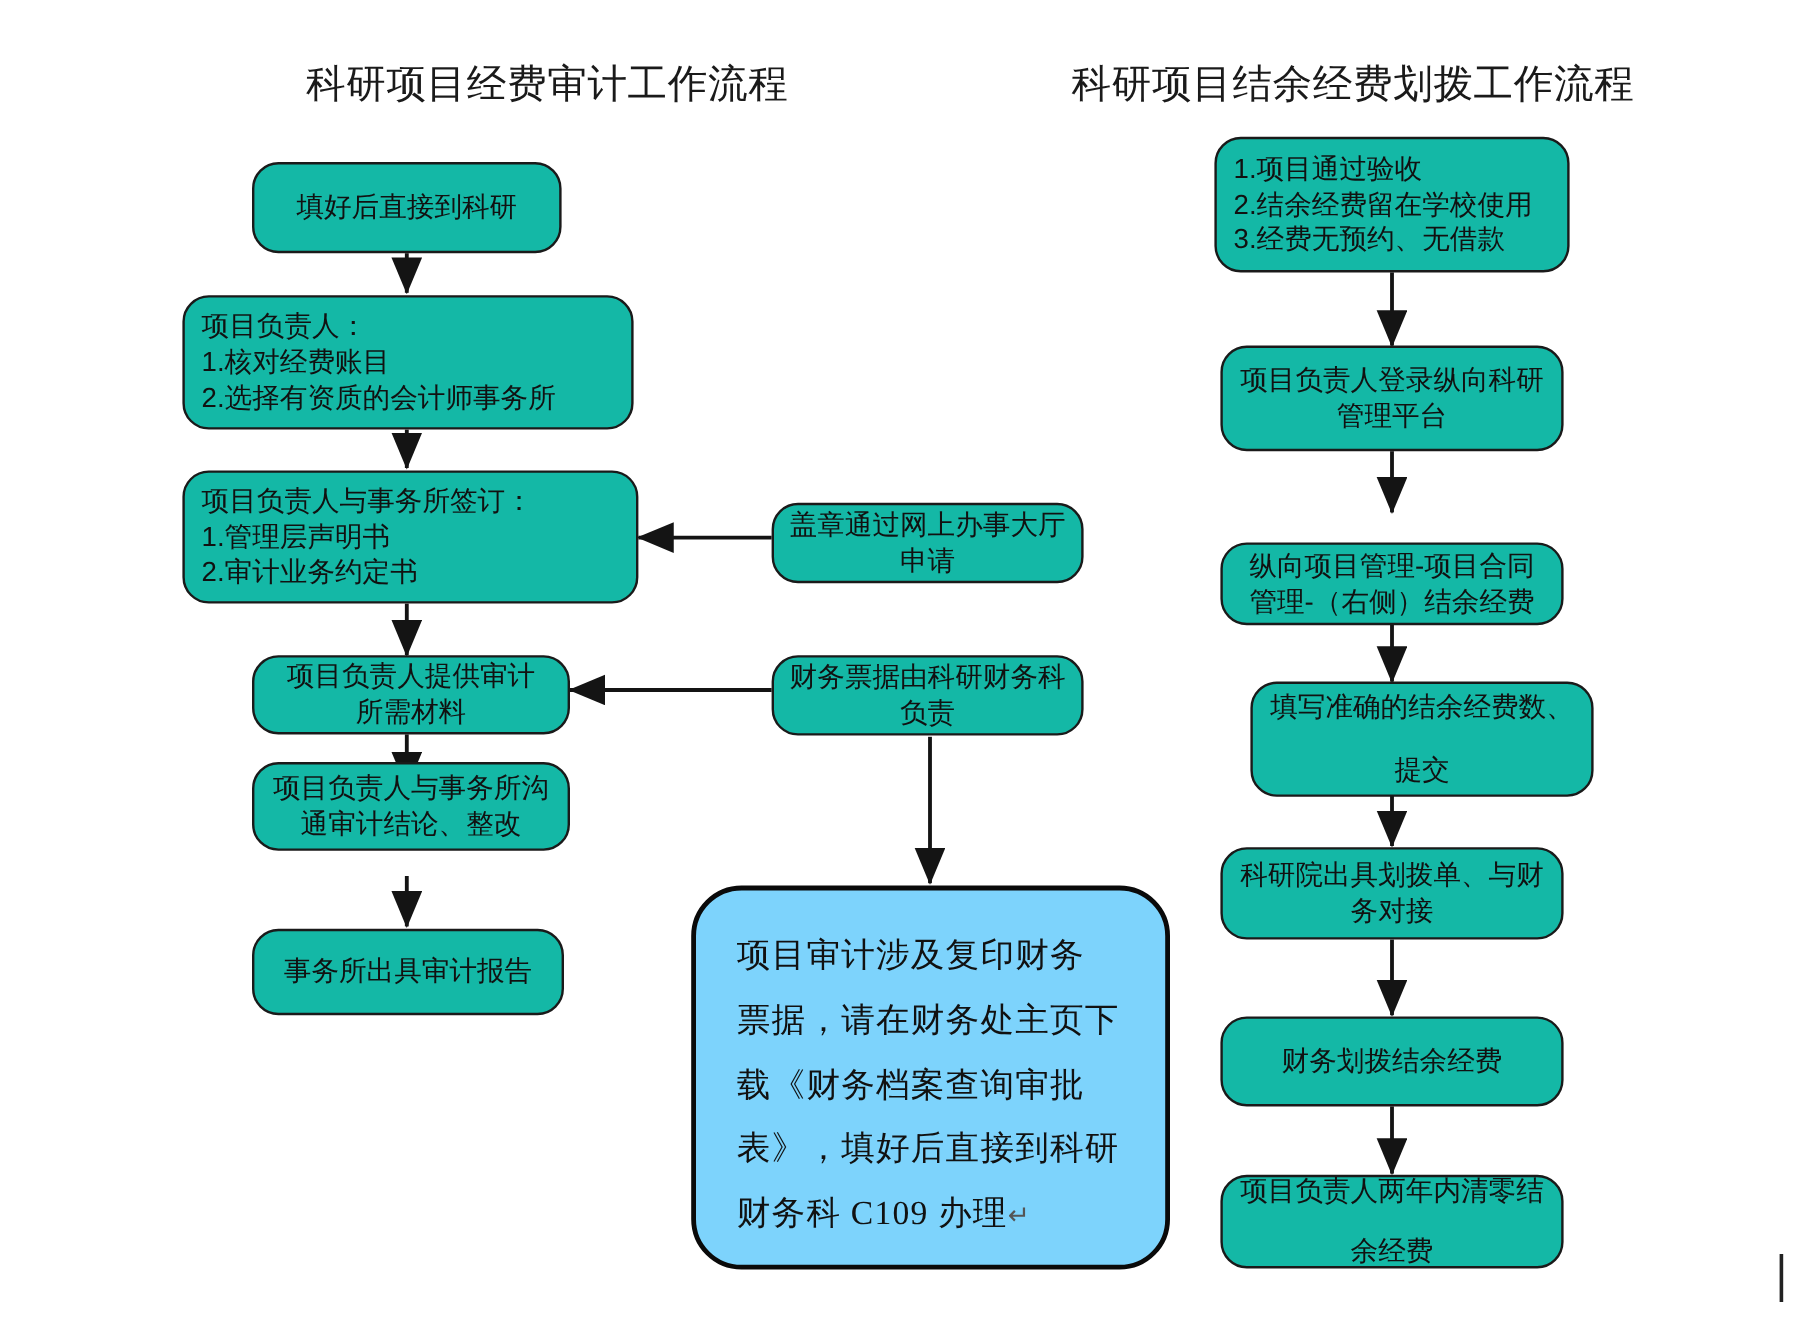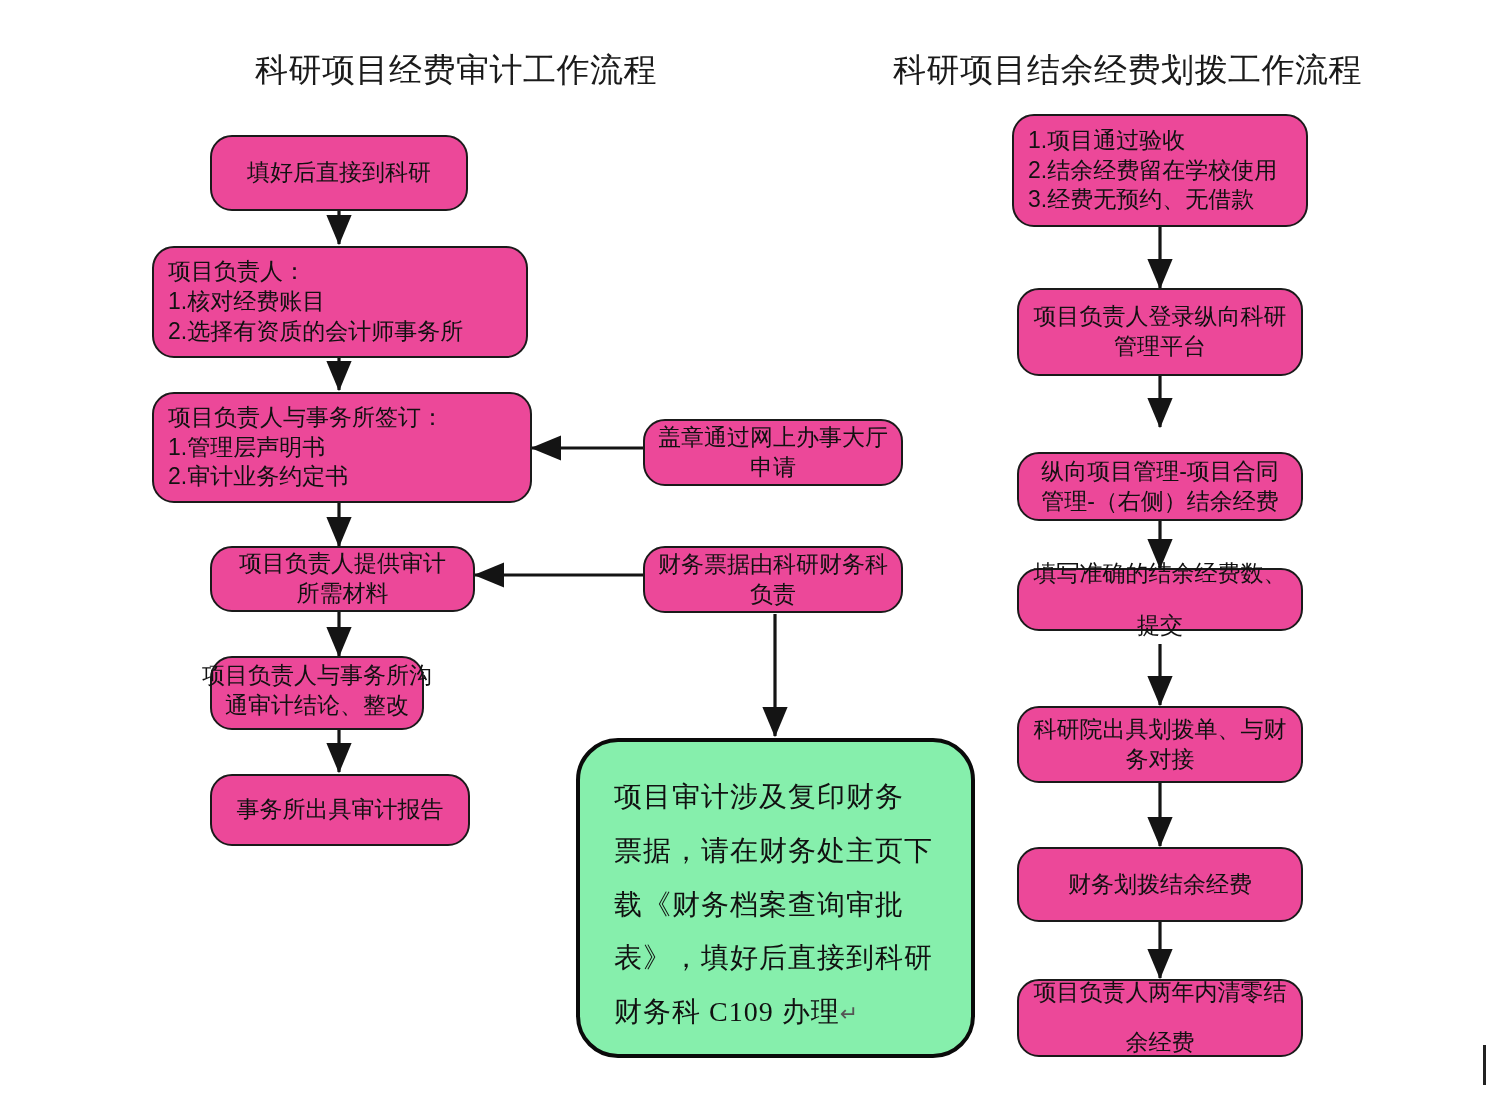--- a/index.html
+++ b/index.html
@@ -19,38 +19,38 @@
     letter-spacing:0.5px;
     white-space:nowrap;
     font-weight:400;
   }
 
   .node{
     position:absolute;
     box-sizing:border-box;
     border:2.5px solid #1a1a1a;
     border-radius:22px;
-    background:#ec4899;
+    background:#14b8a6;
     color:#111111;
     font-size:23px;
     line-height:1.30;
     display:flex;
     flex-direction:column;
     justify-content:center;
   }
   .node.ctr{align-items:center;text-align:center;}
   .node.left{align-items:flex-start;text-align:left;padding-left:14px;}
   .node .ln{display:block;white-space:nowrap;}
 
   .notebox{
     position:absolute;
     box-sizing:border-box;
     border:4px solid #0a0a0a;
     border-radius:42px;
-    background:#86efac;
+    background:#7dd3fc;
     font-family:"Liberation Serif","DejaVu Serif",serif;
     font-size:28px;
     line-height:1.92;
     color:#111111;
     text-align:justify;
     padding:28px 34px 20px 34px;
     letter-spacing:1px;
   }
   .notebox .nl{display:block;white-space:nowrap;}
   .notebox .ret{font-family:"Liberation Sans",sans-serif;font-size:22px;color:#555;}
@@ -113,21 +113,21 @@
     <span class="ln">项目负责人与事务所签订：</span>
     <span class="ln">1.管理层声明书</span>
     <span class="ln">2.审计业务约定书</span>
   </div>
 
   <div class="node ctr" style="left:210px;top:546px;width:265px;height:66px;">
     <span class="ln">项目负责人提供审计</span>
     <span class="ln">所需材料</span>
   </div>
 
-  <div class="node ctr" style="left:210px;top:656px;width:214px;height:74px;font-family:Liberation Mono, monospace;">
+  <div class="node ctr" style="left:210px;top:635px;width:265px;height:74px;">
     <span class="ln">项目负责人与事务所沟</span>
     <span class="ln">通审计结论、整改</span>
   </div>
 
   <div class="node ctr" style="left:210px;top:774px;width:260px;height:72px;text-align:right;">
     <span class="ln">事务所出具审计报告</span>
   </div>
 
   <div class="node ctr" style="left:643px;top:419px;width:260px;height:67px;">
     <span class="ln">盖章通过网上办事大厅</span>
@@ -156,21 +156,21 @@
   <div class="node ctr" style="left:1017px;top:288px;width:286px;height:88px;">
     <span class="ln">项目负责人登录纵向科研</span>
     <span class="ln">管理平台</span>
   </div>
 
   <div class="node ctr" style="left:1017px;top:427px;width:286px;height:69px;margin-top:25px;">
     <span class="ln">纵向项目管理-项目合同</span>
     <span class="ln">管理-（右侧）结余经费</span>
   </div>
 
-  <div class="node ctr" style="left:1017px;top:568px;width:286px;height:63px;gap:22px;">
+  <div class="node ctr" style="left:1042px;top:568px;width:286px;height:96px;gap:22px;">
     <span class="ln">填写准确的结余经费数、</span>
     <span class="ln">提交</span>
   </div>
 
   <div class="node ctr" style="left:1017px;top:706px;width:286px;height:77px;">
     <span class="ln">科研院出具划拨单、与财</span>
     <span class="ln">务对接</span>
   </div>
 
   <div class="node ctr" style="left:1017px;top:847px;width:286px;height:75px;">

